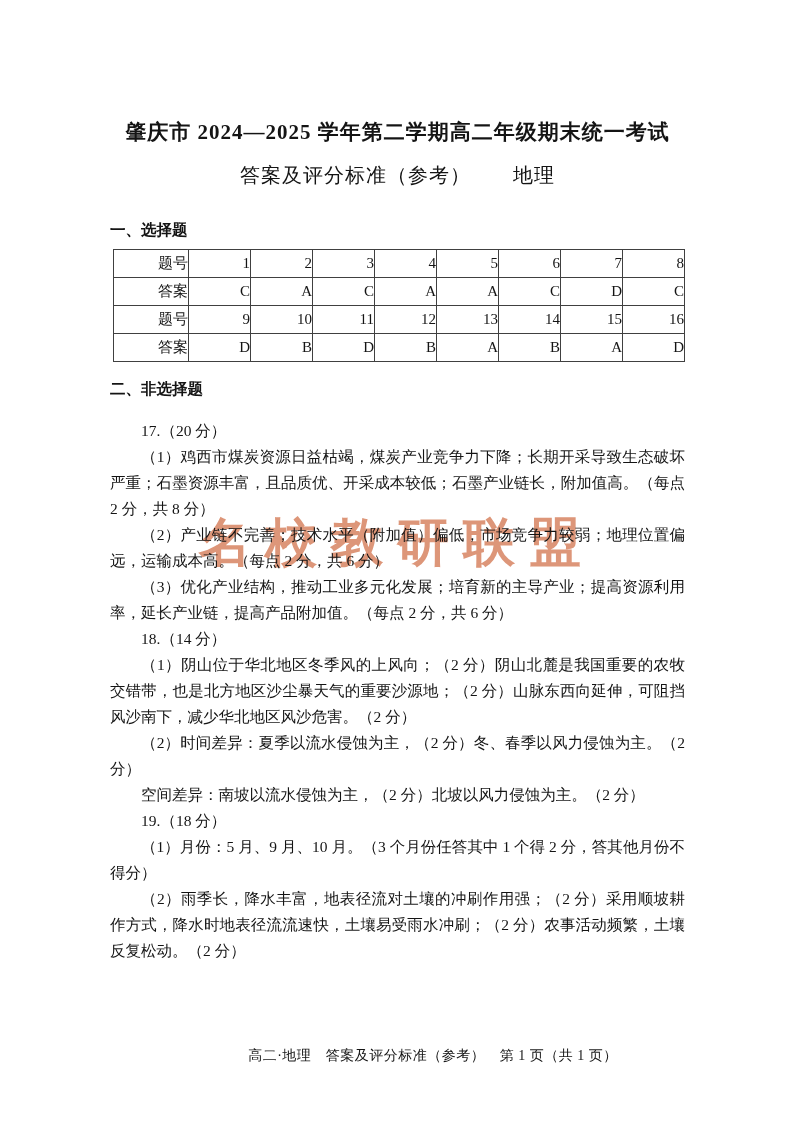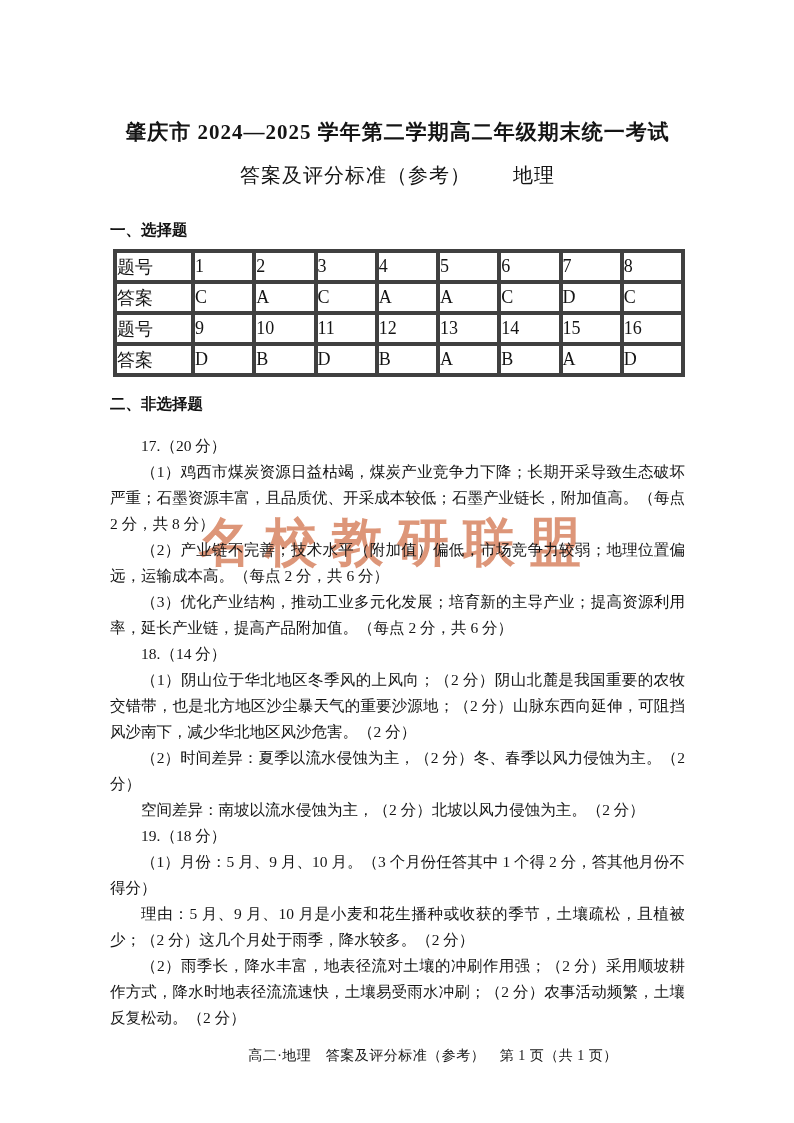--- a/index.html
+++ b/index.html
@@ -41,25 +41,25 @@
     line-height: 26px;
     margin: 0 0 6px 0;
   }
   table.answer-table {
     border-collapse: collapse;
     table-layout: fixed;
     width: 572px;
     margin: 2px 0 14px 3px;
   }
   .answer-table td {
-    border: 4px solid #404040;
+    border: 1px solid #404040;
     height: 27px;
-    text-align: left;
+    text-align: right;
     vertical-align: middle;
-    font-size: 18px;
+    font-size: 15px;
     padding: 0;
   }
   .answer-table td.label-col {
     width: 74px;
   }
   .paragraphs {
     margin-top: 16px;
   }
   .para {
     font-size: 15.5px;
@@ -164,21 +164,20 @@
         <p class="para">17.（20 分）</p>
         <p class="para">（1）鸡西市煤炭资源日益枯竭，煤炭产业竞争力下降；长期开采导致生态破坏严重；石墨资源丰富，且品质优、开采成本较低；石墨产业链长，附加值高。（每点 2 分，共 8 分）</p>
         <p class="para">（2）产业链不完善；技术水平（附加值）偏低，市场竞争力较弱；地理位置偏远，运输成本高。（每点 2 分，共 6 分）</p>
         <p class="para">（3）优化产业结构，推动工业多元化发展；培育新的主导产业；提高资源利用率，延长产业链，提高产品附加值。（每点 2 分，共 6 分）</p>
         <p class="para">18.（14 分）</p>
         <p class="para">（1）阴山位于华北地区冬季风的上风向；（2 分）阴山北麓是我国重要的农牧交错带，也是北方地区沙尘暴天气的重要沙源地；（2 分）山脉东西向延伸，可阻挡风沙南下，减少华北地区风沙危害。（2 分）</p>
         <p class="para">（2）时间差异：夏季以流水侵蚀为主，（2 分）冬、春季以风力侵蚀为主。（2 分）</p>
         <p class="para">空间差异：南坡以流水侵蚀为主，（2 分）北坡以风力侵蚀为主。（2 分）</p>
         <p class="para">19.（18 分）</p>
         <p class="para">（1）月份：5 月、9 月、10 月。（3 个月份任答其中 1 个得 2 分，答其他月份不得分）</p>
-        <p class="para">理由：5 月、9 月、10 月是小麦和花生播种或收获的季节，土壤疏松，且植被少；（2 分）这几个月处于雨季，降水较多。（2 分）</p>
         <p class="para">（2）雨季长，降水丰富，地表径流对土壤的冲刷作用强；（2 分）采用顺坡耕作方式，降水时地表径流流速快，土壤易受雨水冲刷；（2 分）农事活动频繁，土壤反复松动。（2 分）</p>
       </div>
 
   </div>
 
   <div class="footer">高二·地理　答案及评分标准（参考）　第 1 页（共 1 页）</div>
 
 </div>
 
 </body></html>

